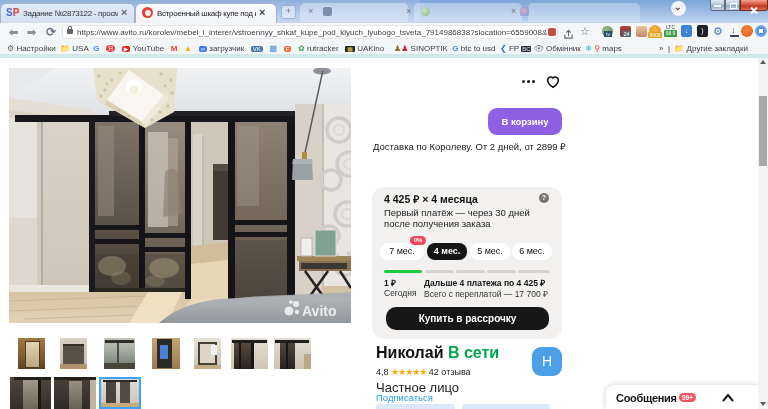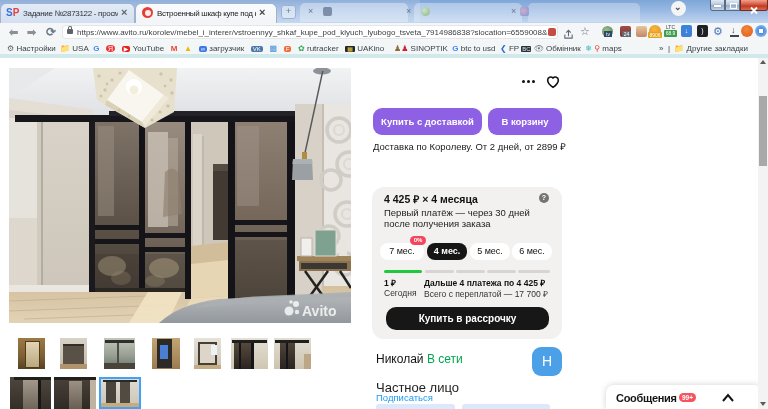--- a/index.html
+++ b/index.html
@@ -331,21 +331,20 @@
   <div class="abs" style="left:522px;top:80px;width:3px;height:3px;border-radius:50%;background:#111;"></div>
   <div class="abs" style="left:527px;top:80px;width:3px;height:3px;border-radius:50%;background:#111;"></div>
   <div class="abs" style="left:532px;top:80px;width:3px;height:3px;border-radius:50%;background:#111;"></div>
 
   <div class="abs" style="left:545px;top:74px;width:16px;height:16px;">
     <svg width="16" height="16" viewBox="0 0 24 24">
         <path d="M12 20s-8-5.2-8-11a4.6 4.6 0 0 1 8-3 4.6 4.6 0 0 1 8 3c0 5.8-8 11-8 11z" fill="none" stroke="#111" stroke-width="2.4"></path>
       </svg>
   </div>
 
-  <div class="abs" style="left:373px;top:108px;width:109px;height:27px;background:#8d60e4;border-radius:9px;color:#fff;font-size:9.5px;font-weight:bold;text-align:center;line-height:27px;">Купить с доставкой</div>
 
   <div class="abs" style="left:488px;top:108px;width:74px;height:27px;background:#8d60e4;border-radius:9px;color:#fff;font-size:9.5px;font-weight:bold;text-align:center;line-height:27px;">В корзину</div>
 
   <div class="abs" style="left:373px;top:140px;width:220px;height:10px;font-size:9.5px;color:#1a1a1a;">Доставка по Королеву. От 2 дней, от 2899 ₽</div>
 
 
   <div class="abs" style="left:372px;top:187px;width:190px;height:152px;background:#f2f1ef;border-radius:12px;"></div>
 
   <div class="abs" style="left:384px;top:192px;width:150px;height:12px;font-size:10.5px;font-weight:bold;color:#111;">4 425 ₽ × 4 месяца</div>
 
@@ -374,22 +373,23 @@
   <div class="abs" style="left:518px;top:270px;width:32px;height:3px;background:#d7d5d3;border-radius:2px;"></div>
 
   <div class="abs" style="left:384px;top:277px;width:36px;height:9px;font-size:8.5px;font-weight:bold;color:#111;">1 ₽</div>
   <div class="abs" style="left:384px;top:288px;width:40px;height:9px;font-size:8.5px;color:#333;">Сегодня</div>
 
   <div class="abs" style="left:424px;top:277px;width:130px;height:9px;font-size:8.5px;font-weight:bold;color:#111;">Дальше 4 платежа по 4 425 ₽</div>
   <div class="abs" style="left:424px;top:288px;width:130px;height:9px;font-size:8.5px;color:#333;">Всего с переплатой — 17 700 ₽</div>
 
   <div class="abs" style="left:386px;top:307px;width:163px;height:23px;background:#171717;border-radius:10px;color:#fff;font-size:10px;font-weight:bold;text-align:center;line-height:23px;">Купить в рассрочку</div>
 
-  <div class="abs" style="left:376px;top:352px;width:160px;height:12px;font-size:12px;font-weight:normal;color:#111;">Николай <span style="color:#00a64f;">В сети</span></div>
-
+  <div class="abs" style="left:376px;top:344px;width:160px;height:12px;font-size:16px;font-weight:bold;color:#111;">Николай <span style="color:#00a64f;">В сети</span></div>
+
+  <div class="abs" style="left:376px;top:367px;width:160px;height:10px;font-size:9px;color:#222;">4,8 <span style="color:#ffaa00;letter-spacing:-1px;">★★★★★</span> 42 отзыва</div>
 
   <div class="abs" style="left:376px;top:380px;width:120px;height:10px;font-size:13px;color:#222;">Частное лицо</div>
 
   <div class="abs" style="left:376px;top:392px;width:120px;height:10px;font-size:9.5px;color:#199af7;">Подписаться</div>
 
   <div class="abs" style="left:532px;top:347px;width:30px;height:29px;background:#4ba0e8;border-radius:9px;color:#fff;font-size:14px;text-align:center;line-height:29px;">Н</div>
 
   <div class="abs" style="left:376px;top:404px;width:79px;height:5px;background:#dbe9fb;border-radius:3px 3px 0 0;"></div>
 
   <div class="abs" style="left:462px;top:404px;width:88px;height:5px;background:#dbe9fb;border-radius:3px 3px 0 0;"></div>

